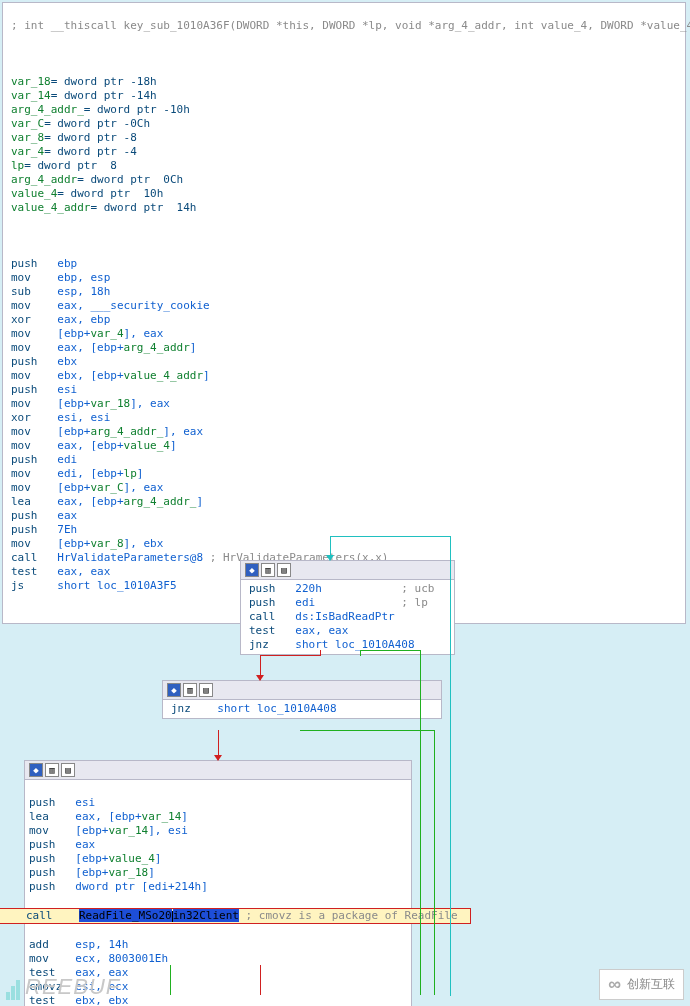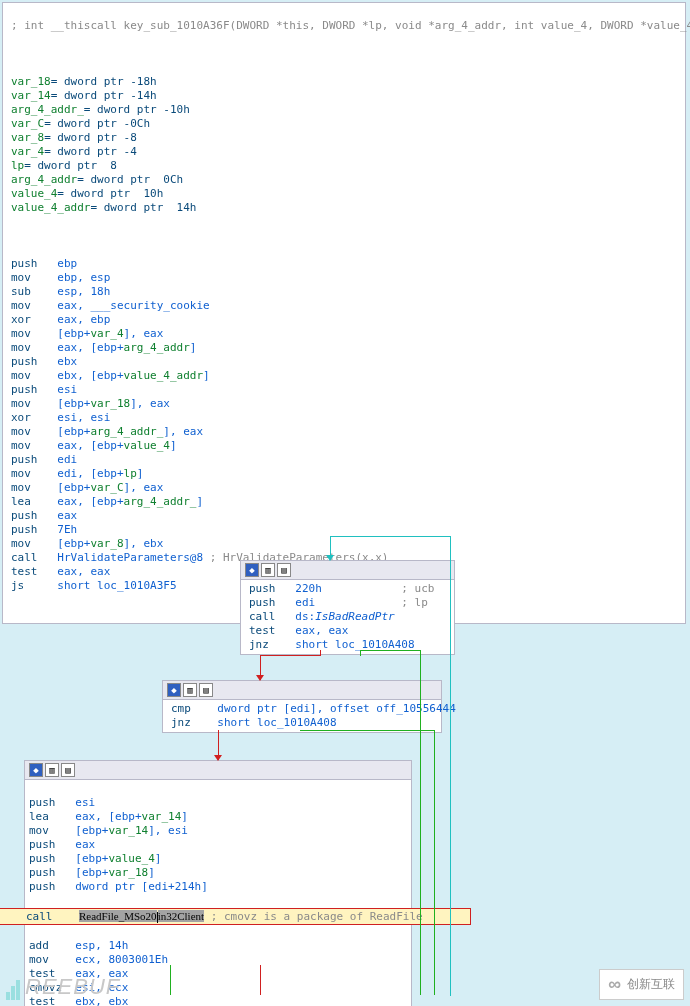--- a/index.html
+++ b/index.html
@@ -39,29 +39,29 @@
   }
   .code {
     padding: 2px 4px;
     white-space: pre;
     color: #000;
   }
   .c-dark { color: #0a4a7a; } 
   .c-blue { color: #1060d0; } 
   .c-green { color: #108030; } 
   .c-gray { color: #8a8a8a; } 
-  .c-call { color: #1060d0; font-style: italic; }
+  .c-call { color: #1060d0; }
   .row { display: block; padding: 0 4px; }
   .hl-row {
     background: #fff4c0;
     border: 1px solid #d02020;
     margin: 0 -60px 0 -40px;
     padding: 0 60px 0 40px;
   }
-  .hl-fn { background: #a3a3a3; color: #000; font-family: Liberation Serif, serif; }
+  .hl-fn { background: #1d4ed8; color: #000; }
   .caret {
     display:inline-block; width:1px; height:11px; background:#000; vertical-align:middle; margin:0 0px;
   }
   
   .edge-h, .edge-v { position:absolute; pointer-events:none; }
   .edge-h { height:0; border-top-width:1px; border-top-style:solid; }
   .edge-v { width:0; border-left-width:1px; border-left-style:solid; }
   .c-cyan { border-color:#20c0c0; }
   .c-red  { border-color:#d02020; }
   .c-grn  { border-color:#20b020; }
@@ -109,21 +109,21 @@
   </div>
   <div class="code"><span id="body-b2"><span class="row"><span class="c-dark">push   </span><span class="c-blue">220h</span><span class="c-gray">            ; ucb</span></span><span class="row"><span class="c-dark">push   </span><span class="c-blue">edi</span><span class="c-gray">             ; lp</span></span><span class="row"><span class="c-dark">call   </span><span class="c-blue">ds:</span><span class="c-call">IsBadReadPtr</span><span class="c-blue"></span></span><span class="row"><span class="c-dark">test   </span><span class="c-blue">eax, eax</span></span><span class="row"><span class="c-dark">jnz    </span><span class="c-blue">short loc_1010A408</span></span></span></div>
 </div>
 
 <div class="block" style="left:162px; top:680px; width:280px;">
   <div class="hdr">
     <span class="hdr-icon" style="background:#3060c0;color:#fff;">◆</span>
     <span class="hdr-icon">▥</span>
     <span class="hdr-icon">▤</span>
   </div>
-  <div class="code"><span id="body-b3"><span class="row"><span class="c-dark">cmp    </span><span class="c-blue">dword ptr [edi], offset off_10556444</span></span><span class="row"><span class="c-dark">jnz    </span><span class="c-blue">short loc_1010A408</span></span></span></div>
+  <div class="code"><span id="body-b3"><span class="row"><span class="c-dark">jnz    </span><span class="c-blue">short loc_1010A408</span></span></span></div>
 </div>
 
 <div class="block" style="left:24px; top:760px; width:388px;">
   <div class="hdr">
     <span class="hdr-icon" style="background:#3060c0;color:#fff;">◆</span>
     <span class="hdr-icon">▥</span>
     <span class="hdr-icon">▤</span>
   </div>
   <div class="code" style="padding:2px 0;">
 <span id="body-b4a"><span class="row" style="padding:0 4px;"><span class="c-dark">push   </span><span class="c-blue">esi</span></span><span class="row" style="padding:0 4px;"><span class="c-dark">lea    </span><span class="c-blue">eax, [ebp+</span><span class="c-green">var_14</span><span class="c-blue">]</span></span><span class="row" style="padding:0 4px;"><span class="c-dark">mov    </span><span class="c-blue">[ebp+</span><span class="c-green">var_14</span><span class="c-blue">], esi</span></span><span class="row" style="padding:0 4px;"><span class="c-dark">push   </span><span class="c-blue">eax</span></span><span class="row" style="padding:0 4px;"><span class="c-dark">push   </span><span class="c-blue">[ebp+</span><span class="c-green">value_4</span><span class="c-blue">]</span></span><span class="row" style="padding:0 4px;"><span class="c-dark">push   </span><span class="c-blue">[ebp+</span><span class="c-green">var_18</span><span class="c-blue">]</span></span><span class="row" style="padding:0 4px;"><span class="c-dark">push   </span><span class="c-blue">dword ptr [edi+214h]</span></span></span>

